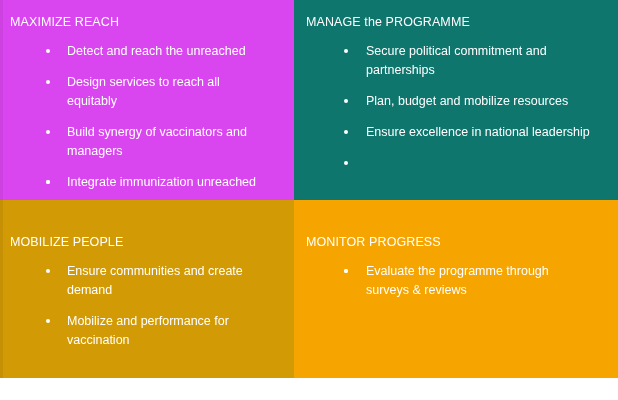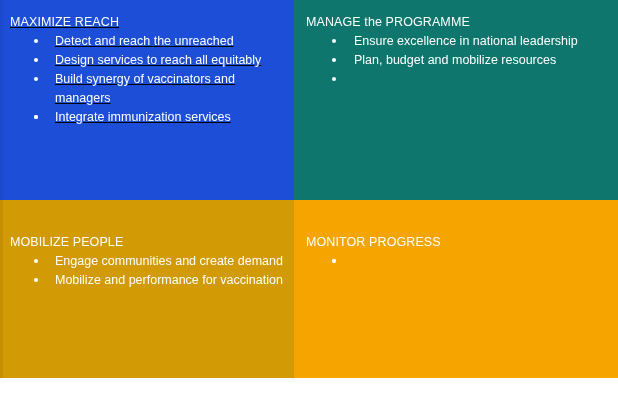--- a/index.html
+++ b/index.html
@@ -22,21 +22,21 @@
     grid-template-columns: 294px 324px;
     grid-template-rows: 200px 178px;
     box-sizing: border-box;
   }
   .quadrant {
     position: relative;
     box-sizing: border-box;
     overflow: hidden;
   }
   
-  .q-tl { background: #1d4ed8; text-decoration: underline; }
+  .q-tl { background: #d946ef; }
   .q-tr { background: #0f766e; }
   .q-bl { background: #d29a04; }
   .q-br { background: #f5a400; }
 
   
   .q-tl .q-inner { padding: 14px 10px 0 10px; }
   .q-tr .q-inner { padding: 14px 10px 0 12px; }
   .q-bl .q-inner { padding: 34px 10px 0 10px; }
   .q-br .q-inner { padding: 34px 16px 0 12px; }
 
@@ -60,21 +60,21 @@
     list-style: none;
     margin: 0;
     padding: 0;
   }
   .bullet-item {
     position: relative;
     color: #ffffff;
     font-size: 12.5px;
     line-height: 19px;
     padding-left: 46px;
-    margin: 0;
+    margin: 12px;
   }
   .bullet-item .bullet-dot {
     position: absolute;
     left: 24px;
     top: 7px;
     width: 4px;
     height: 4px;
     border-radius: 50%;
     background: #ffffff;
     display: block;
@@ -126,70 +126,75 @@
         </li>
         <li class="bullet-item">
           <span class="bullet-dot"></span>
           <span class="bullet-text">Build synergy of vaccinators and managers</span>
         </li>
         <li class="bullet-item">
           <span class="bullet-dot"></span>
         </li>
         <li class="bullet-item">
           <span class="bullet-dot"></span>
-          <span class="bullet-text">Integrate immunization services</span>
+          <span class="bullet-text">Integrate immunization unreached</span>
         </li>
       </ul>
     </div>
   </div>
 
   <div class="quadrant q-tr">
     <div class="q-inner">
       <div class="quadrant-title">MANAGE the PROGRAMME</div>
       <ul class="bullet-list">
         <li class="bullet-item">
           <span class="bullet-dot"></span>
+          <span class="bullet-text">Secure political commitment and partnerships</span>
+        </li>
+        <li class="bullet-item">
+          <span class="bullet-dot"></span>
+          <span class="bullet-text">Plan, budget and mobilize resources</span>
+        </li>
+        <li class="bullet-item">
+          <span class="bullet-dot"></span>
           <span class="bullet-text">Ensure excellence in national leadership</span>
         </li>
         <li class="bullet-item">
           <span class="bullet-dot"></span>
-          <span class="bullet-text">Plan, budget and mobilize resources</span>
-        </li>
-        <li class="bullet-item">
-          <span class="bullet-dot"></span>
         </li>
       </ul>
     </div>
   </div>
 
   <div class="quadrant q-bl">
     <div class="q-inner">
       <div class="quadrant-title">MOBILIZE PEOPLE</div>
       <ul class="bullet-list">
         <li class="bullet-item">
           <span class="bullet-dot"></span>
-          <span class="bullet-text">Engage communities and create demand</span>
+          <span class="bullet-text">Ensure communities and create demand</span>
         </li>
         <li class="bullet-item">
           <span class="bullet-dot"></span>
           <span class="bullet-text">Mobilize and performance for vaccination</span>
         </li>
       </ul>
     </div>
   </div>
 
   <div class="quadrant q-br">
     <div class="q-inner">
       <div class="quadrant-title">MONITOR PROGRESS</div>
       <ul class="bullet-list">
         <li class="bullet-item">
           <span class="bullet-dot"></span>
         </li>
         <li class="bullet-item">
           <span class="bullet-dot"></span>
+          <span class="bullet-text">Evaluate the programme through surveys &amp; reviews</span>
         </li>
       </ul>
     </div>
   </div>
 
   <div class="edge-strip-left"></div>
 </div>
 
 <div class="bottom-white"></div>
 

